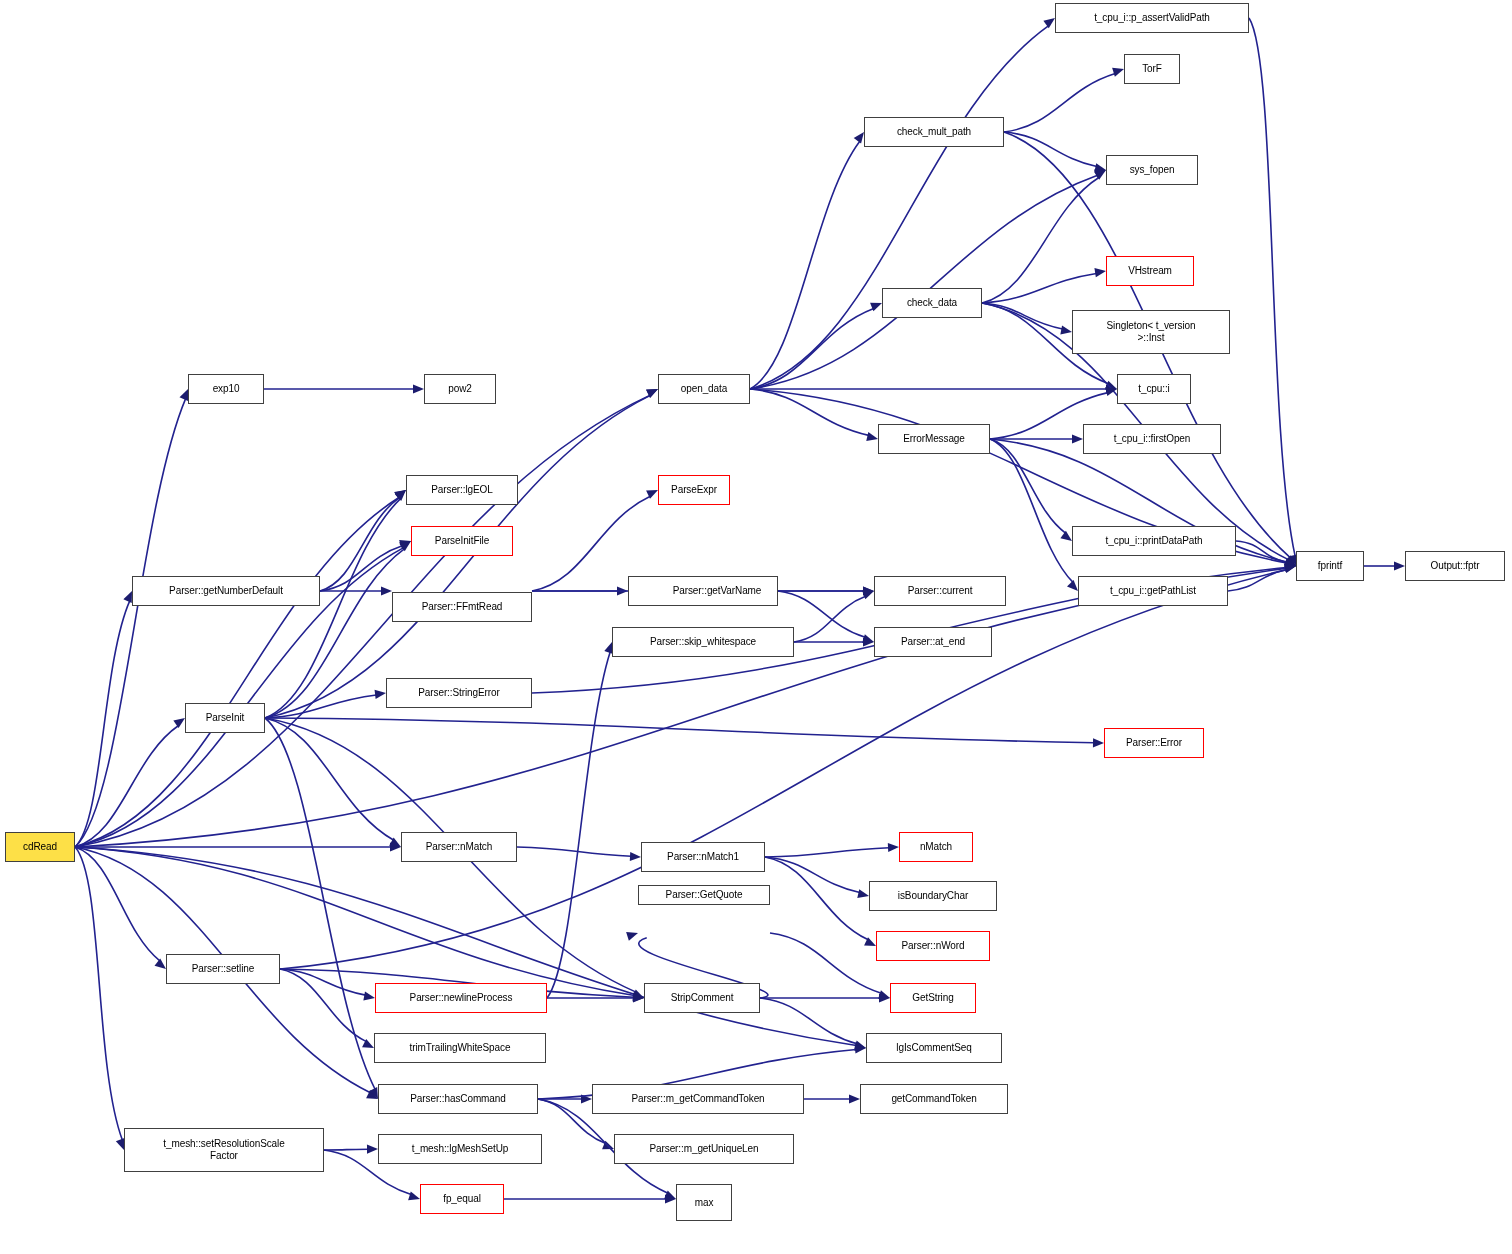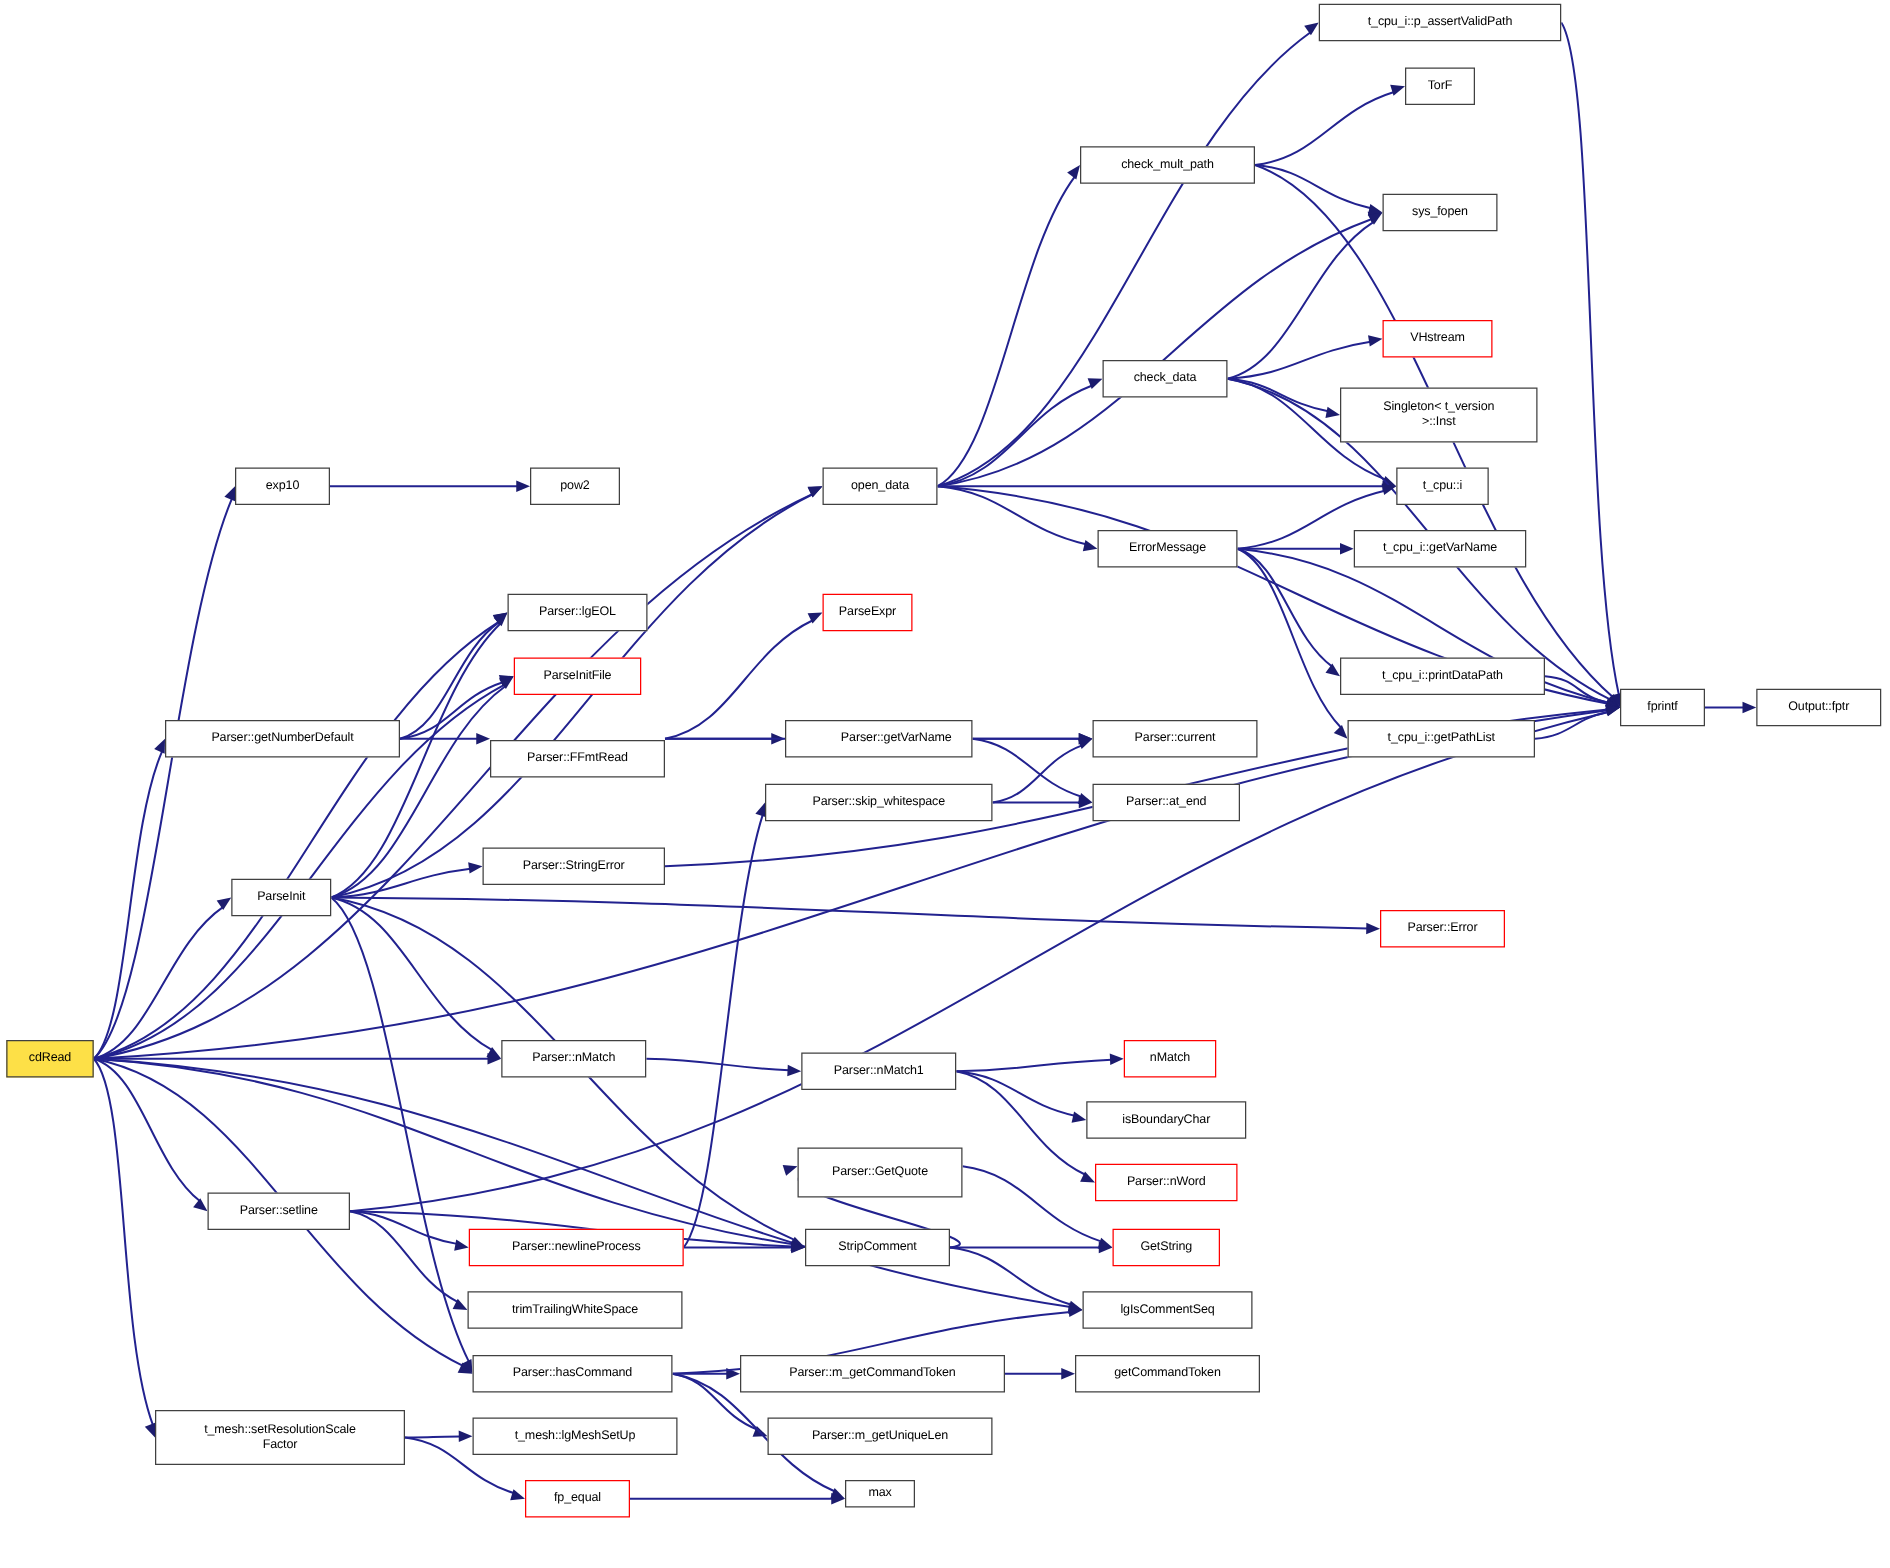--- a/index.html
+++ b/index.html
@@ -233,53 +233,53 @@
       <div class="node-box" style="left: 864px; top: 117px; width: 140px; height: 30px;">check_mult_path</div>
       <div class="node-box" style="left: 882px; top: 288px; width: 100px; height: 30px;">check_data</div>
       <div class="node-box" style="left: 878px; top: 424px; width: 112px; height: 30px;">ErrorMessage</div>
       <div class="node-box" style="left: 1055px; top: 3px; width: 194px; height: 30px;">t_cpu_i::p_assertValidPath</div>
       <div class="node-box" style="left: 1124px; top: 54px; width: 56px; height: 30px;">TorF</div>
       <div class="node-box" style="left: 1106px; top: 155px; width: 92px; height: 30px;">sys_fopen</div>
       <div class="node-box red" style="left: 1106px; top: 256px; width: 88px; height: 30px;">VHstream</div>
       <div class="node-box" style="left: 1072px; top: 310px; width: 158px; height: 44px;">Singleton&lt; t_version
 &gt;::Inst</div>
       <div class="node-box" style="left: 1117px; top: 374px; width: 74px; height: 30px;">t_cpu::i</div>
-      <div class="node-box" style="left: 1083px; top: 424px; width: 138px; height: 30px;">t_cpu_i::getVarName</div>
+      <div class="node-box" style="left: 1083px; top: 424px; width: 138px; height: 30px;">t_cpu_i::firstOpen</div>
       <div class="node-box" style="left: 1072px; top: 526px; width: 164px; height: 30px;">t_cpu_i::printDataPath</div>
       <div class="node-box" style="left: 1078px; top: 576px; width: 150px; height: 30px;">t_cpu_i::getPathList</div>
       <div class="node-box" style="left: 1296px; top: 551px; width: 68px; height: 30px;">fprintf</div>
       <div class="node-box" style="left: 1405px; top: 551px; width: 100px; height: 30px;">Output::fptr</div>
       <div class="node-box" style="left: 406px; top: 475px; width: 112px; height: 30px;">Parser::lgEOL</div>
       <div class="node-box red" style="left: 411px; top: 526px; width: 102px; height: 30px;">ParseInitFile</div>
       <div class="node-box red" style="left: 658px; top: 475px; width: 72px; height: 30px;">ParseExpr</div>
       <div class="node-box" style="left: 132px; top: 576px; width: 188px; height: 30px;">Parser::getNumberDefault</div>
       <div class="node-box" style="left: 392px; top: 592px; width: 140px; height: 30px;">Parser::FFmtRead</div>
       <div class="node-box" style="left: 628px; top: 576px; width: 150px; height: 30px; padding-left: 28px;">Parser::getVarName</div>
       <div class="node-box" style="left: 874px; top: 576px; width: 132px; height: 30px;">Parser::current</div>
       <div class="node-box" style="left: 612px; top: 627px; width: 182px; height: 30px;">Parser::skip_whitespace</div>
       <div class="node-box" style="left: 874px; top: 627px; width: 118px; height: 30px;">Parser::at_end</div>
       <div class="node-box" style="left: 185px; top: 703px; width: 80px; height: 30px;">ParseInit</div>
       <div class="node-box" style="left: 386px; top: 678px; width: 146px; height: 30px;">Parser::StringError</div>
       <div class="node-box red" style="left: 1104px; top: 728px; width: 100px; height: 30px;">Parser::Error</div>
       <div class="node-box" style="left: 401px; top: 832px; width: 116px; height: 30px;">Parser::nMatch</div>
       <div class="node-box" style="left: 641px; top: 842px; width: 124px; height: 30px;">Parser::nMatch1</div>
       <div class="node-box red" style="left: 899px; top: 832px; width: 74px; height: 30px;">nMatch</div>
       <div class="node-box" style="left: 869px; top: 881px; width: 128px; height: 30px;">isBoundaryChar</div>
-      <div class="node-box" style="left: 638px; top: 918px; width: 132px; height: 40px;">Parser::GetQuote</div>
+      <div class="node-box" style="left: 638px; top: 885px; width: 132px; height: 20px;">Parser::GetQuote</div>
       <div class="node-box red" style="left: 876px; top: 931px; width: 114px; height: 30px;">Parser::nWord</div>
       <div class="node-box" style="left: 166px; top: 954px; width: 114px; height: 30px;">Parser::setline</div>
       <div class="node-box red" style="left: 375px; top: 983px; width: 172px; height: 30px;">Parser::newlineProcess</div>
       <div class="node-box" style="left: 644px; top: 983px; width: 116px; height: 30px;">StripComment</div>
       <div class="node-box red" style="left: 890px; top: 983px; width: 86px; height: 30px;">GetString</div>
       <div class="node-box" style="left: 374px; top: 1033px; width: 172px; height: 30px;">trimTrailingWhiteSpace</div>
       <div class="node-box" style="left: 866px; top: 1033px; width: 136px; height: 30px;">lgIsCommentSeq</div>
       <div class="node-box" style="left: 378px; top: 1084px; width: 160px; height: 30px;">Parser::hasCommand</div>
       <div class="node-box" style="left: 592px; top: 1084px; width: 212px; height: 30px;">Parser::m_getCommandToken</div>
       <div class="node-box" style="left: 860px; top: 1084px; width: 148px; height: 30px;">getCommandToken</div>
       <div class="node-box" style="left: 124px; top: 1128px; width: 200px; height: 44px;">t_mesh::setResolutionScale
 Factor</div>
       <div class="node-box" style="left: 378px; top: 1134px; width: 164px; height: 30px;">t_mesh::lgMeshSetUp</div>
       <div class="node-box" style="left: 614px; top: 1134px; width: 180px; height: 30px;">Parser::m_getUniqueLen</div>
       <div class="node-box red" style="left: 420px; top: 1184px; width: 84px; height: 30px;">fp_equal</div>
-      <div class="node-box" style="left: 676px; top: 1184px; width: 56px; height: 22px;">max</div>
+      <div class="node-box" style="left: 676px; top: 1184px; width: 56px; height: 37px;">max</div>
     </div>
 
 </div>
 
 </body></html>

